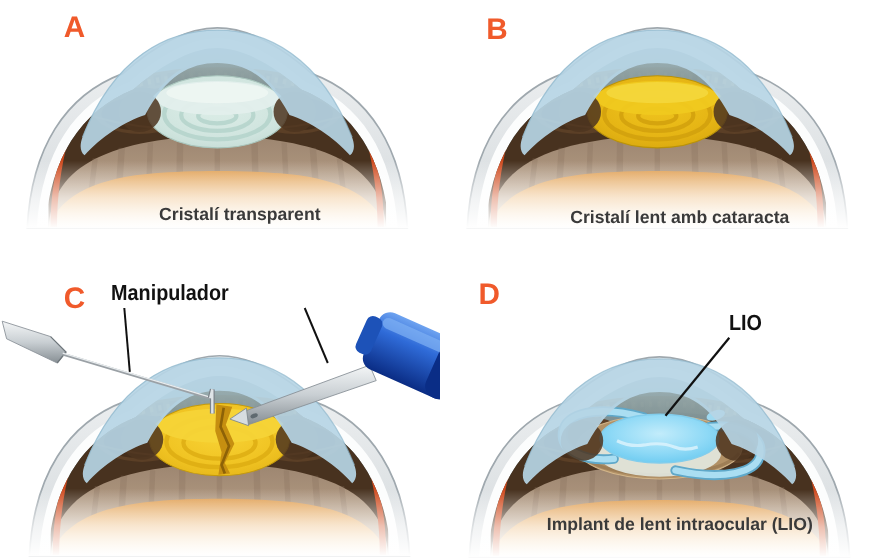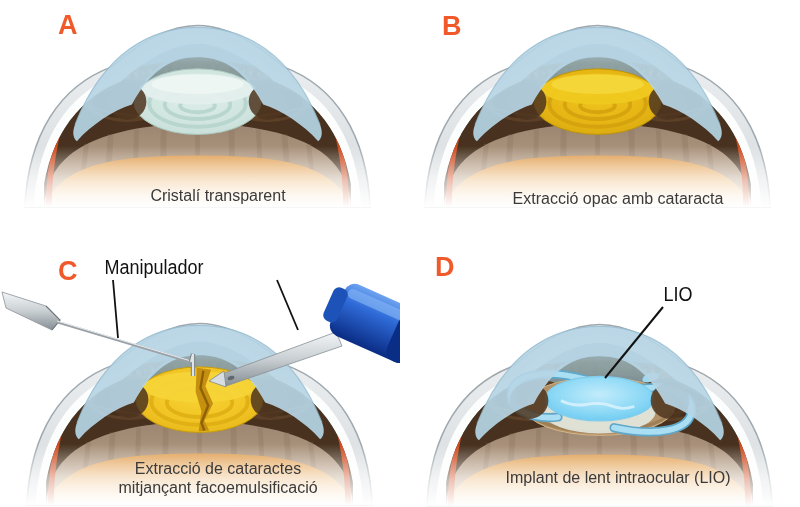--- a/index.html
+++ b/index.html
@@ -9,27 +9,27 @@
   #panel-a{left:0;top:0;height:250px;}
   #panel-b{left:400px;top:0;height:250px;}
   #panel-c{left:0;top:250px;height:257px;}
   #panel-d{left:400px;top:250px;height:257px;}
   .panel svg.scene{position:absolute;left:0;top:0;}
   .letter{position:absolute;font-size:27px;font-weight:bold;color:#f05a2b;line-height:1;}
   #panel-a .letter{left:58px;top:12px;}
   #panel-b .letter{left:42px;top:13px;}
   #panel-c .letter{left:58px;top:8px;}
   #panel-d .letter{left:35px;top:4px;}
-  .caption{position:absolute;left:0;right:0;text-align:center;font-size:16px;font-weight:400;
+  .caption{position:absolute;left:0;right:0;text-align:center;font-size:16px;font-weight:700;
            color:#3a3a3a;line-height:19px;margin-left:36px;}
   #panel-a .caption{top:186px;}
   #panel-b .caption{top:189px;}
   #panel-c .caption{top:209px;}
   #panel-d .caption{top:218px;}
-  .tool-label{position:absolute;text-align:center;font-size:20px;font-weight:normal;color:#111111;
+  .tool-label{position:absolute;text-align:center;font-size:20px;font-weight:bold;color:#111111;
               line-height:1;white-space:nowrap;}
   .tool-label span{display:inline-block;transform:scaleX(.9);}
   #panel-c .lbl-manip{left:72px;width:165px;top:7px;}
   #panel-c .lbl-faco{left:218px;width:110px;top:7px;}
   #panel-d .lbl-lio{left:238px;width:80px;top:34px;text-align:center;}
 </style>
 </head>
 <body>
 
 <svg width="0" height="0" style="position:absolute" aria-hidden="true">
@@ -169,21 +169,21 @@
           <ellipse cx="185" cy="98" rx="50" ry="24" fill="none" stroke="#d1a00d" stroke-width="4" opacity=".85"></ellipse>
           <ellipse cx="185" cy="99" rx="34" ry="15" fill="none" stroke="#d1a00d" stroke-width="4" opacity=".85"></ellipse>
           <ellipse cx="185" cy="100" rx="18" ry="7" fill="none" stroke="#d1a00d" stroke-width="4" opacity=".85"></ellipse>
           <ellipse cx="185" cy="83" rx="58" ry="16" fill="#f0c91f" opacity=".95"></ellipse>
           <ellipse cx="185" cy="78" rx="48" ry="10" fill="#f4d73c" opacity=".9"></ellipse>
         </g>
         <use href="#eyeFront"></use>
       </g>
     </svg>
     <div class="letter">B</div>
-    <div class="caption">Extracció opac amb cataracta</div>
+    <div class="caption">Cristalí lent amb cataracta</div>
   </section>
 
   <section class="panel" id="panel-c">
     <svg class="scene" width="400" height="257" viewBox="0 0 400 257">
       <g transform="translate(21,57) scale(0.965)">
         <use href="#eyeBack"></use>
         <g>
           <ellipse cx="185" cy="96" rx="66" ry="34" fill="url(#gLensC)" stroke="#c49a0c" stroke-width="1"></ellipse>
           <ellipse cx="185" cy="98" rx="50" ry="24" fill="none" stroke="#dcab12" stroke-width="4" opacity=".8"></ellipse>
           <ellipse cx="185" cy="99" rx="34" ry="15" fill="none" stroke="#dcab12" stroke-width="4" opacity=".8"></ellipse>
@@ -213,24 +213,20 @@
           <rect x="-30" y="-18" width="15" height="36" rx="6" fill="#1d52b8"></rect>
           <rect x="-16" y="-22" width="66" height="10" rx="5" fill="#7fb0f4" opacity=".7"></rect>
         </g>
       </g>
       <line x1="113" y1="30" x2="118" y2="88" stroke="#111111" stroke-width="1.8"></line>
       <line x1="277" y1="30" x2="298" y2="80" stroke="#111111" stroke-width="1.8"></line>
     </svg>
     <div class="letter">C</div>
     <div class="tool-label lbl-manip">
       <span>Manipulador</span>
-    </div>
-    <div class="caption">
-      <span>Extracció de cataractes</span><br>
-      <span>mitjançant facoemulsificació</span>
     </div>
   </section>
 
   <section class="panel" id="panel-d">
     <svg class="scene" width="400" height="257" viewBox="0 0 400 257">
       <g transform="translate(21,58) scale(0.965)">
         <use href="#eyeBack"></use>
         <g>
           <ellipse cx="185" cy="102" rx="78" ry="30" fill="#b29166" stroke="#d3b68a" stroke-width="1"></ellipse>
           <path d="M110 108 A 78 28 0 0 0 260 108" stroke="#8a6b45" stroke-width="3" fill="none" opacity=".5"></path>

